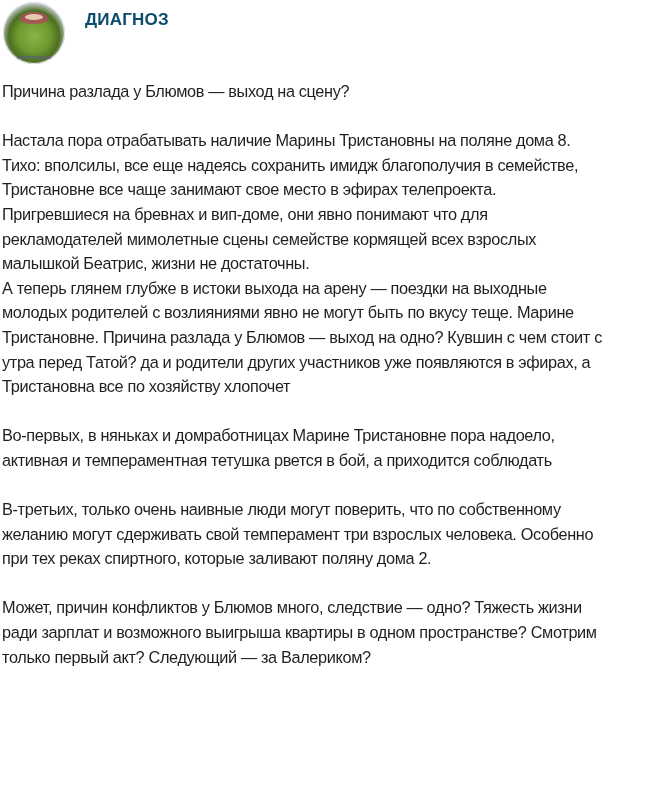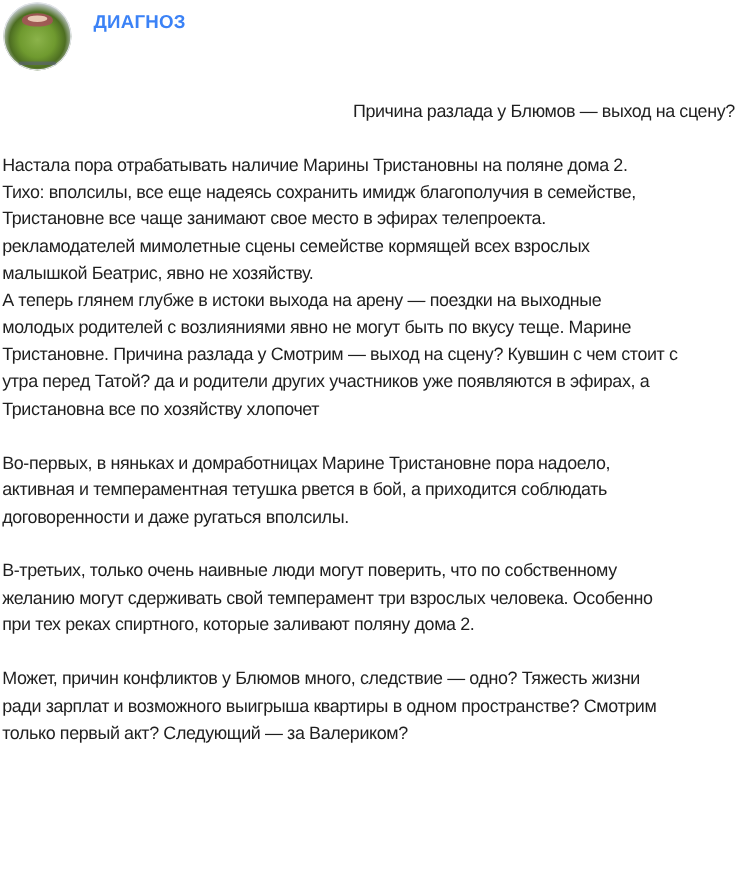--- a/index.html
+++ b/index.html
@@ -57,37 +57,36 @@
       background: #5a5f7a;
       opacity: 0.6;
       border-radius: 2px;
     }
     .title {
       position: absolute;
       left: 85px;
       top: 10px;
       font-size: 17px;
       font-weight: bold;
-      color: #3b82f6;
+      color: #0c4a6e;
       letter-spacing: 0.2px;
     }
     .content {
       padding: 0 2px;
       font-size: 16.3px;
       line-height: 24.6px;
       letter-spacing: -0.35px;
       color: #1f1f1f;
     }
     .content p {
       margin: 0 0 24.6px 0;
       white-space: normal;
     }
     .content p.first {
-      margin-top: 17px;
-      text-align: right;
+      margin-top: 7px;
     }
     .line {
       display: block;
       white-space: nowrap;
     }
   </style>
 </head>
 <body>
 
 <div class="header">
@@ -97,35 +96,35 @@
     <div class="base"></div>
   </div>
   <div class="title">ДИАГНОЗ</div>
 </div>
 
 <div class="content">
   <p class="first">
     <span class="line">Причина разлада у Блюмов — выход на сцену?</span>
   </p>
   <p>
-    <span class="line">Настала пора отрабатывать наличие Марины Тристановны на поляне дома 2.</span>
+    <span class="line">Настала пора отрабатывать наличие Марины Тристановны на поляне дома 8.</span>
     <span class="line">Тихо: вполсилы, все еще надеясь сохранить имидж благополучия в семействе,</span>
     <span class="line">Тристановне все чаще занимают свое место в эфирах телепроекта.</span>
+    <span class="line">Пригревшиеся на бревнах и вип-доме, они явно понимают что для</span>
     <span class="line">рекламодателей мимолетные сцены семействе кормящей всех взрослых</span>
-    <span class="line">малышкой Беатрис, явно не хозяйству.</span>
+    <span class="line">малышкой Беатрис, жизни не достаточны.</span>
     <span class="line">А теперь глянем глубже в истоки выхода на арену — поездки на выходные</span>
     <span class="line">молодых родителей с возлияниями явно не могут быть по вкусу теще. Марине</span>
-    <span class="line">Тристановне. Причина разлада у Смотрим — выход на сцену? Кувшин с чем стоит с</span>
+    <span class="line">Тристановне. Причина разлада у Блюмов — выход на одно? Кувшин с чем стоит с</span>
     <span class="line">утра перед Татой? да и родители других участников уже появляются в эфирах, а</span>
     <span class="line">Тристановна все по хозяйству хлопочет</span>
   </p>
   <p>
     <span class="line">Во-первых, в няньках и домработницах Марине Тристановне пора надоело,</span>
     <span class="line">активная и темпераментная тетушка рвется в бой, а приходится соблюдать</span>
-    <span class="line">договоренности и даже ругаться вполсилы.</span>
   </p>
   <p>
     <span class="line">В-третьих, только очень наивные люди могут поверить, что по собственному</span>
     <span class="line">желанию могут сдерживать свой темперамент три взрослых человека. Особенно</span>
     <span class="line">при тех реках спиртного, которые заливают поляну дома 2.</span>
   </p>
   <p>
     <span class="line">Может, причин конфликтов у Блюмов много, следствие — одно? Тяжесть жизни</span>
     <span class="line">ради зарплат и возможного выигрыша квартиры в одном пространстве? Смотрим</span>
     <span class="line">только первый акт? Следующий — за Валериком?</span>

